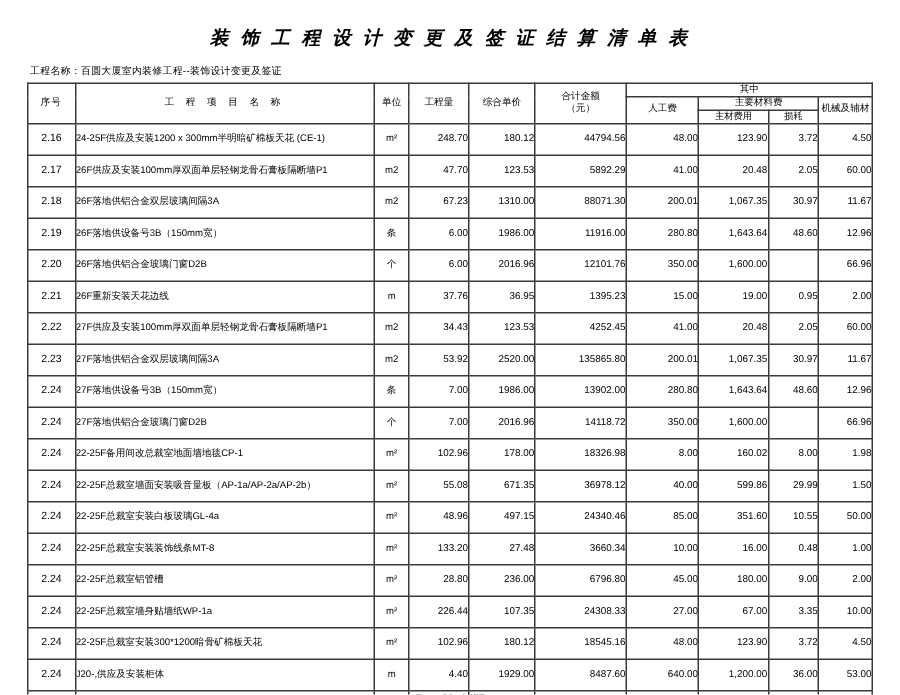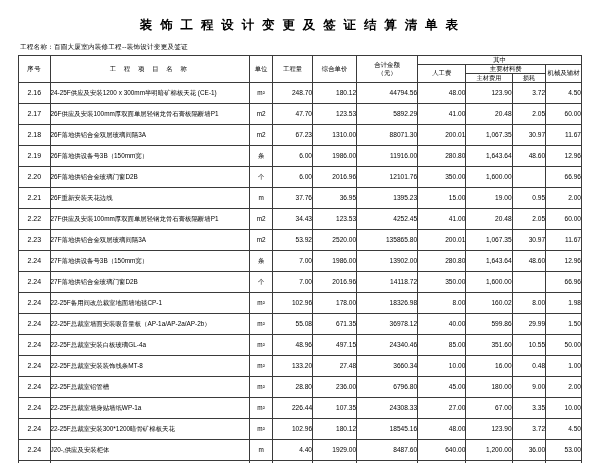--- a/index.html
+++ b/index.html
@@ -21,20 +21,21 @@
     box-sizing: border-box;
     padding: 0 18px;
   }
   .doc-title {
     text-align: center;
     font-size: 12.5px;
     font-weight: bold;
     letter-spacing: 2.2px;
     margin: 18px 0 0 0;
     line-height: 1.2;
+    font-style: italic;
   }
   .project-line {
     font-size: 6.6px;
     margin: 10px 0 3px 2px;
     letter-spacing: 0.2px;
     white-space: nowrap;
   }
   table.sheet {
     border-collapse: collapse;
     width: 100%;

